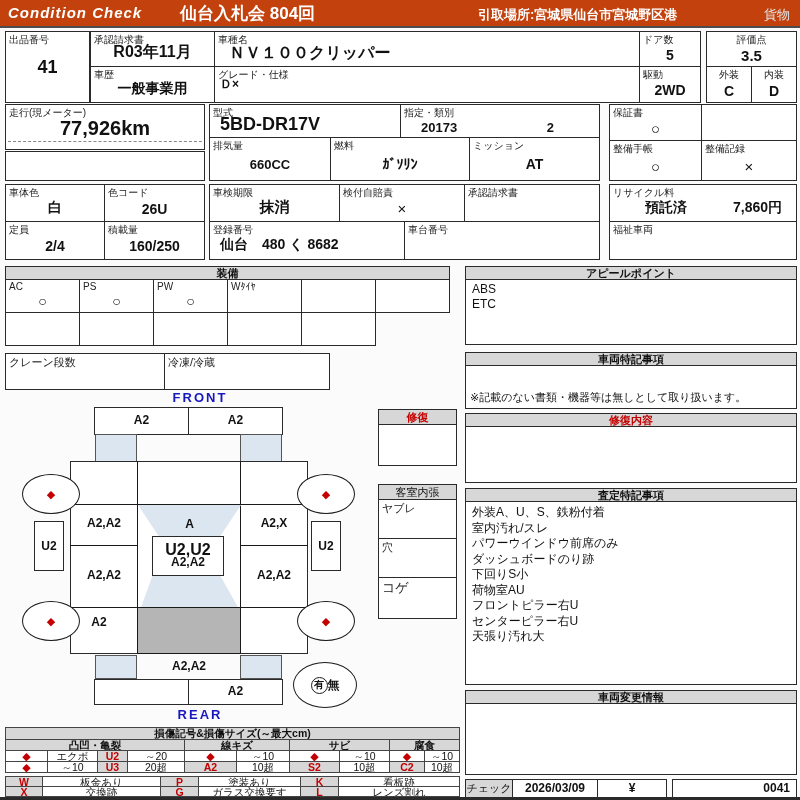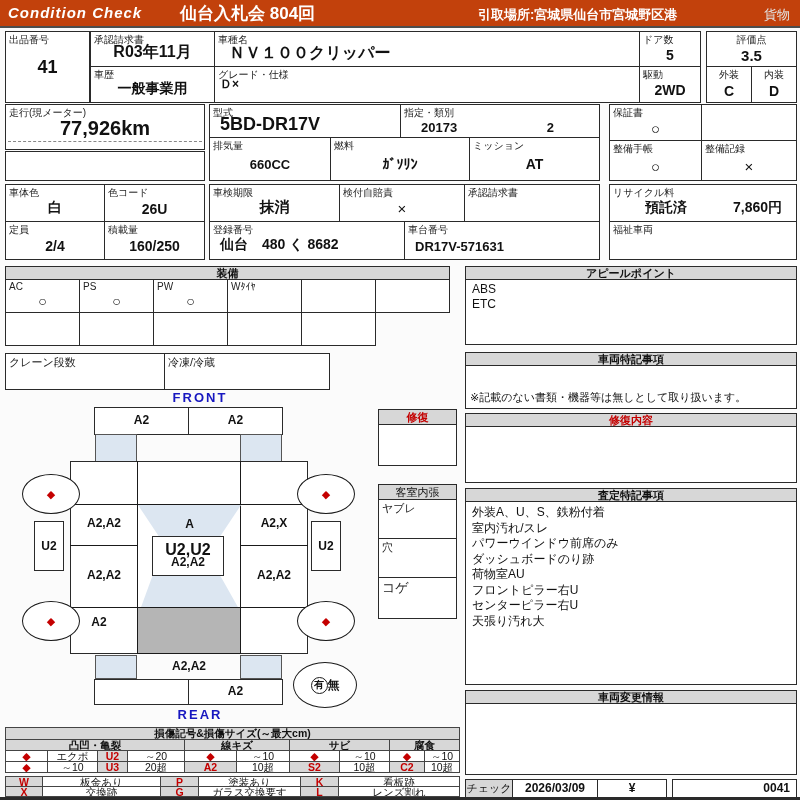--- a/index.html
+++ b/index.html
@@ -155,21 +155,20 @@
 <div class="box" style="left:104px;top:221px;width:101px;height:39px">
   <span class="lbl">積載量</span>
   <span class="val" style="bottom:5px">160/250</span>
 </div>
 <div class="box" style="left:209px;top:221px;width:196px;height:39px">
   <span class="lbl">登録番号</span>
   <span class="val left" style="bottom:5px">仙台　480 く  8682</span>
 </div>
 <div class="box" style="left:404px;top:221px;width:196px;height:39px">
   <span class="lbl">車台番号</span>
-  <span class="val left" style="bottom:5px;font-size:13px">DR17V-571631</span>
 </div>
 <div class="box" style="left:609px;top:221px;width:188px;height:39px">
   <span class="lbl">福祉車両</span>
   <span class="val"></span>
 </div>
 
 <div class="hdr" style="left:5px;top:266px;width:445px;height:14px">装備</div>
 <div class="box" style="left:5px;top:279px;width:75px;height:34px">
   <span class="lbl">AC</span>
   <span class="val" style="font-weight:normal;bottom:3px">○</span>
@@ -302,20 +301,21 @@
 <div class="box" style="left:465px;top:426px;width:332px;height:57px">
   <span class="abs" style="left:4px;top:2px;font-size:12px"></span>
 </div>
 
 <div class="hdr" style="left:465px;top:488px;width:332px;height:14px">査定特記事項</div>
 <div class="box" style="left:465px;top:501px;width:332px;height:184px;padding:3px 6px">
   <div class="notes-line">外装A、U、S、鉄粉付着</div>
   <div class="notes-line">室内汚れ/スレ</div>
   <div class="notes-line">パワーウインドウ前席のみ</div>
   <div class="notes-line">ダッシュボードのり跡</div>
+  <div class="notes-line">下回りS小</div>
   <div class="notes-line">荷物室AU</div>
   <div class="notes-line">フロントピラー右U</div>
   <div class="notes-line">センターピラー右U</div>
   <div class="notes-line">天張り汚れ大</div>
 </div>
 
 <div class="hdr" style="left:465px;top:690px;width:332px;height:14px">車両変更情報</div>
 <div class="box" style="left:465px;top:703px;width:332px;height:72px">
   <span class="abs" style="left:4px;top:2px;font-size:12px"></span>
 </div>

